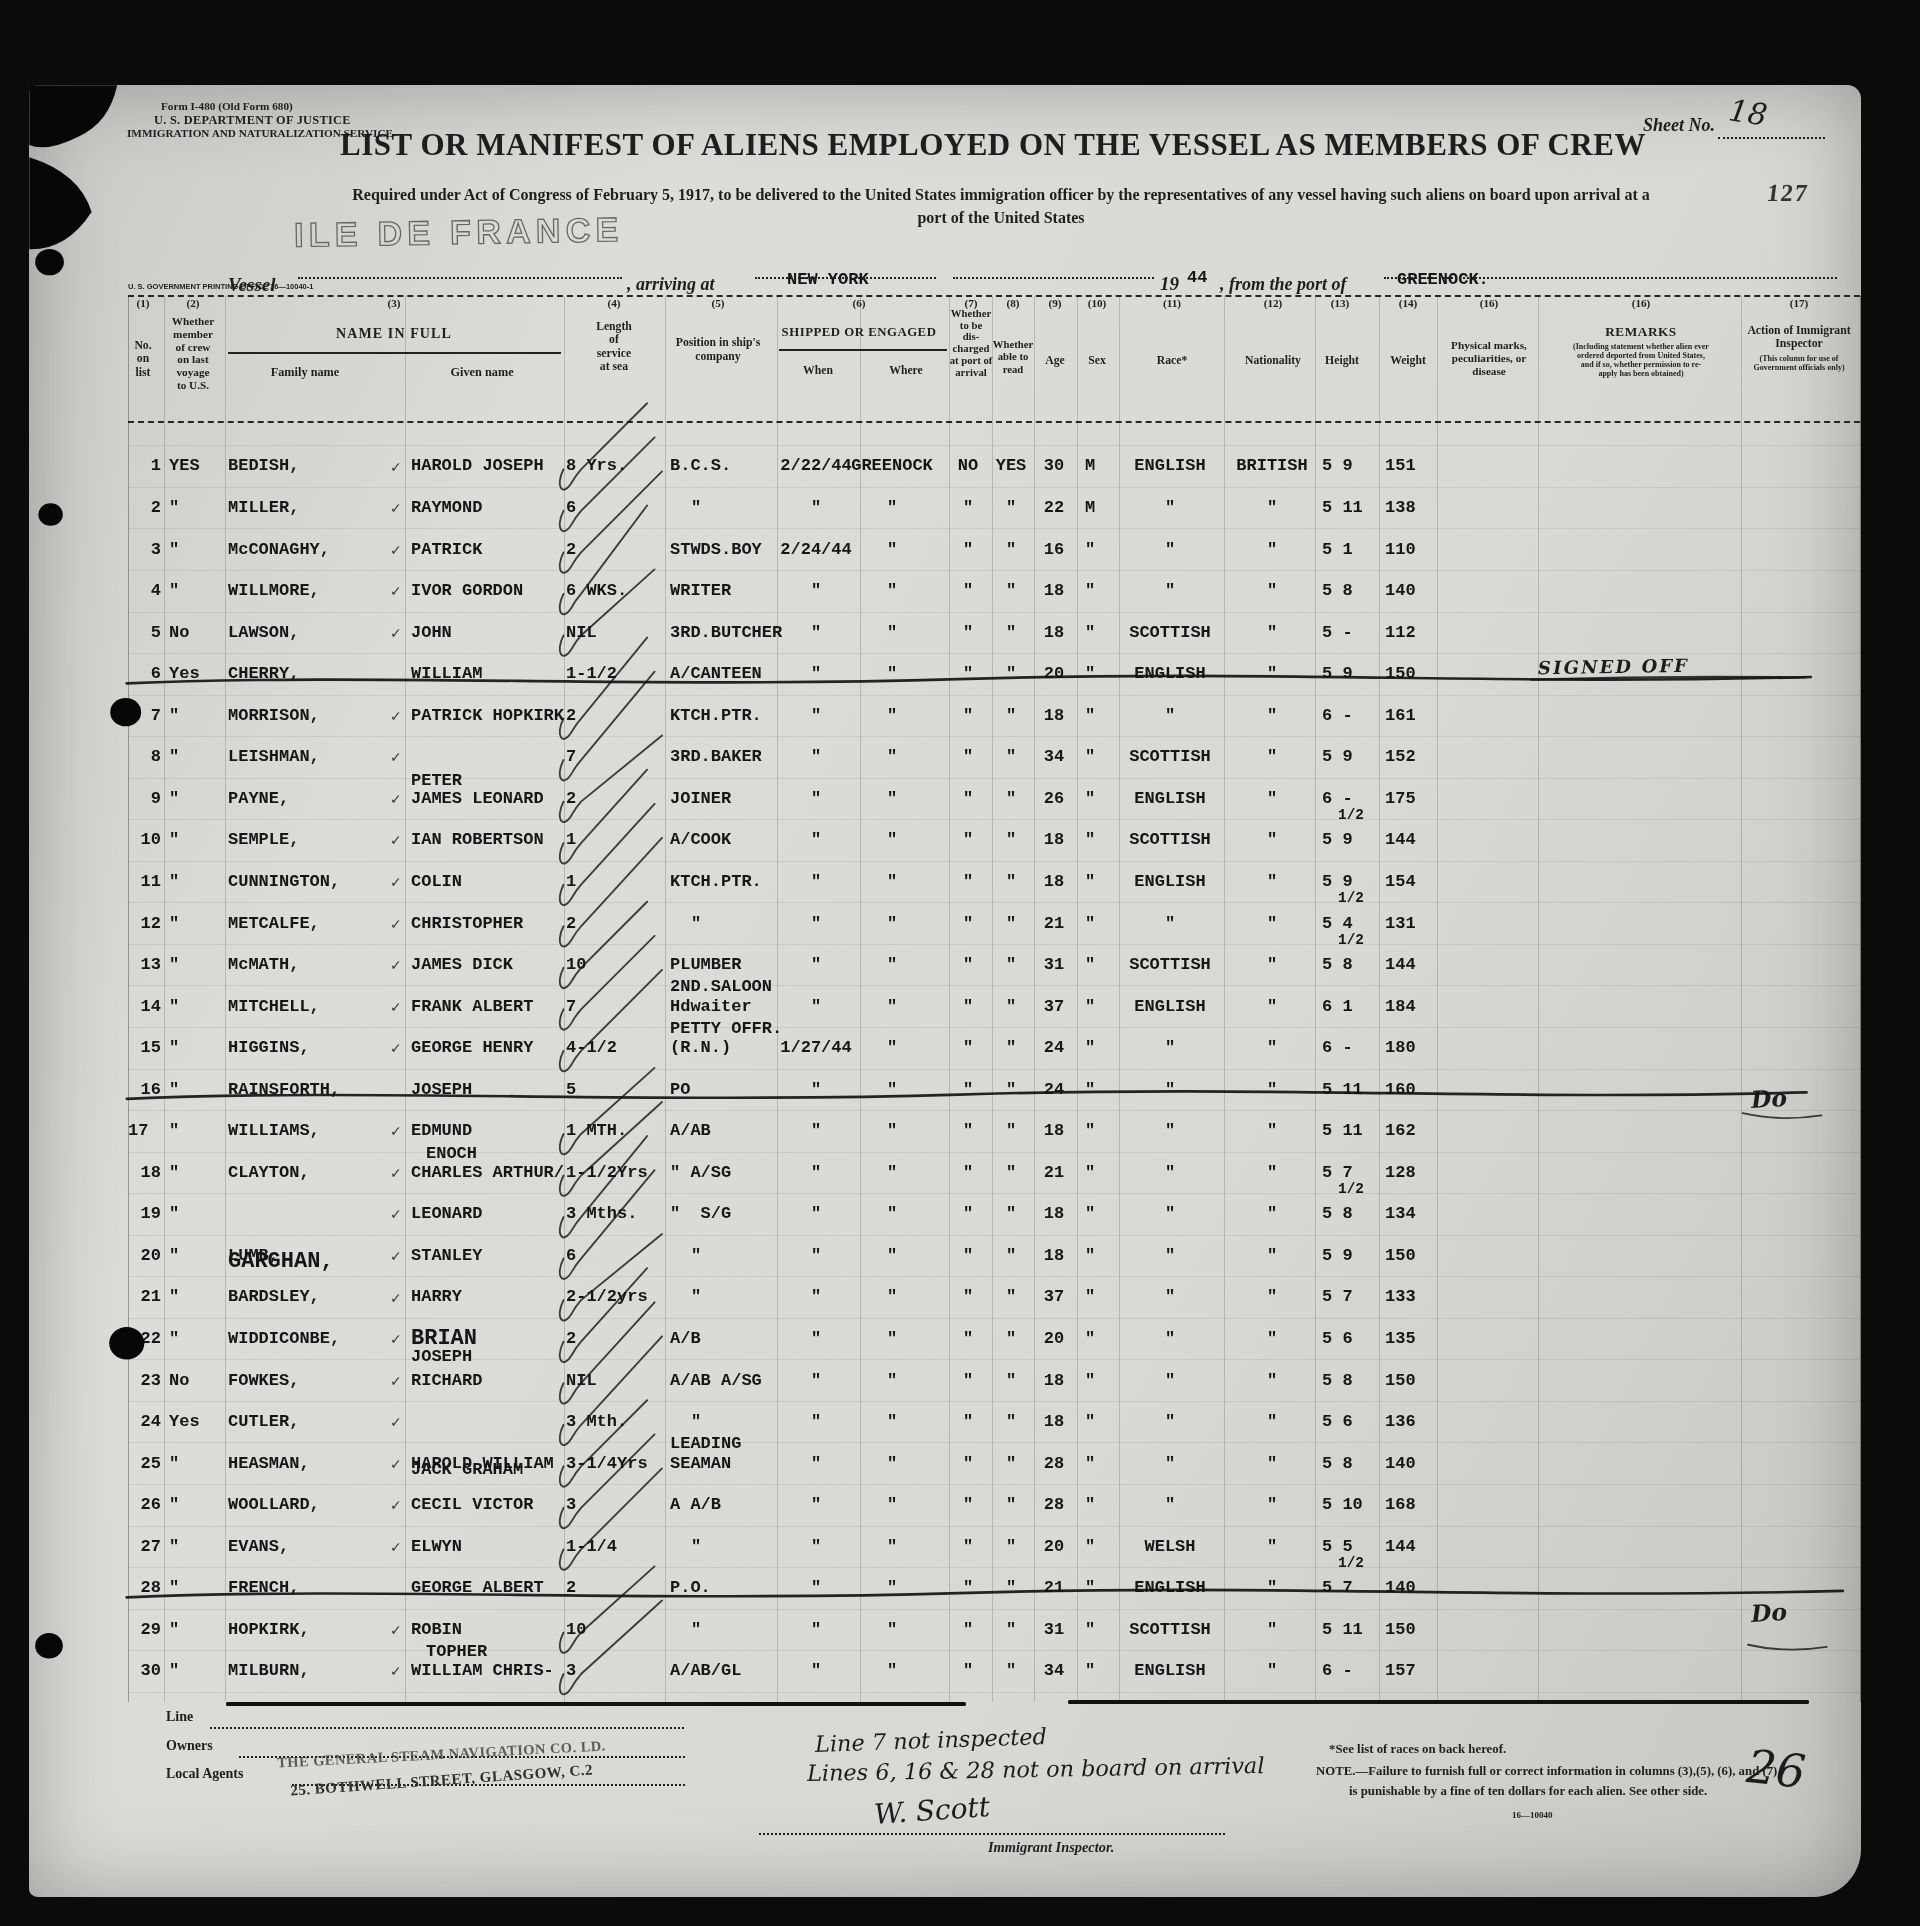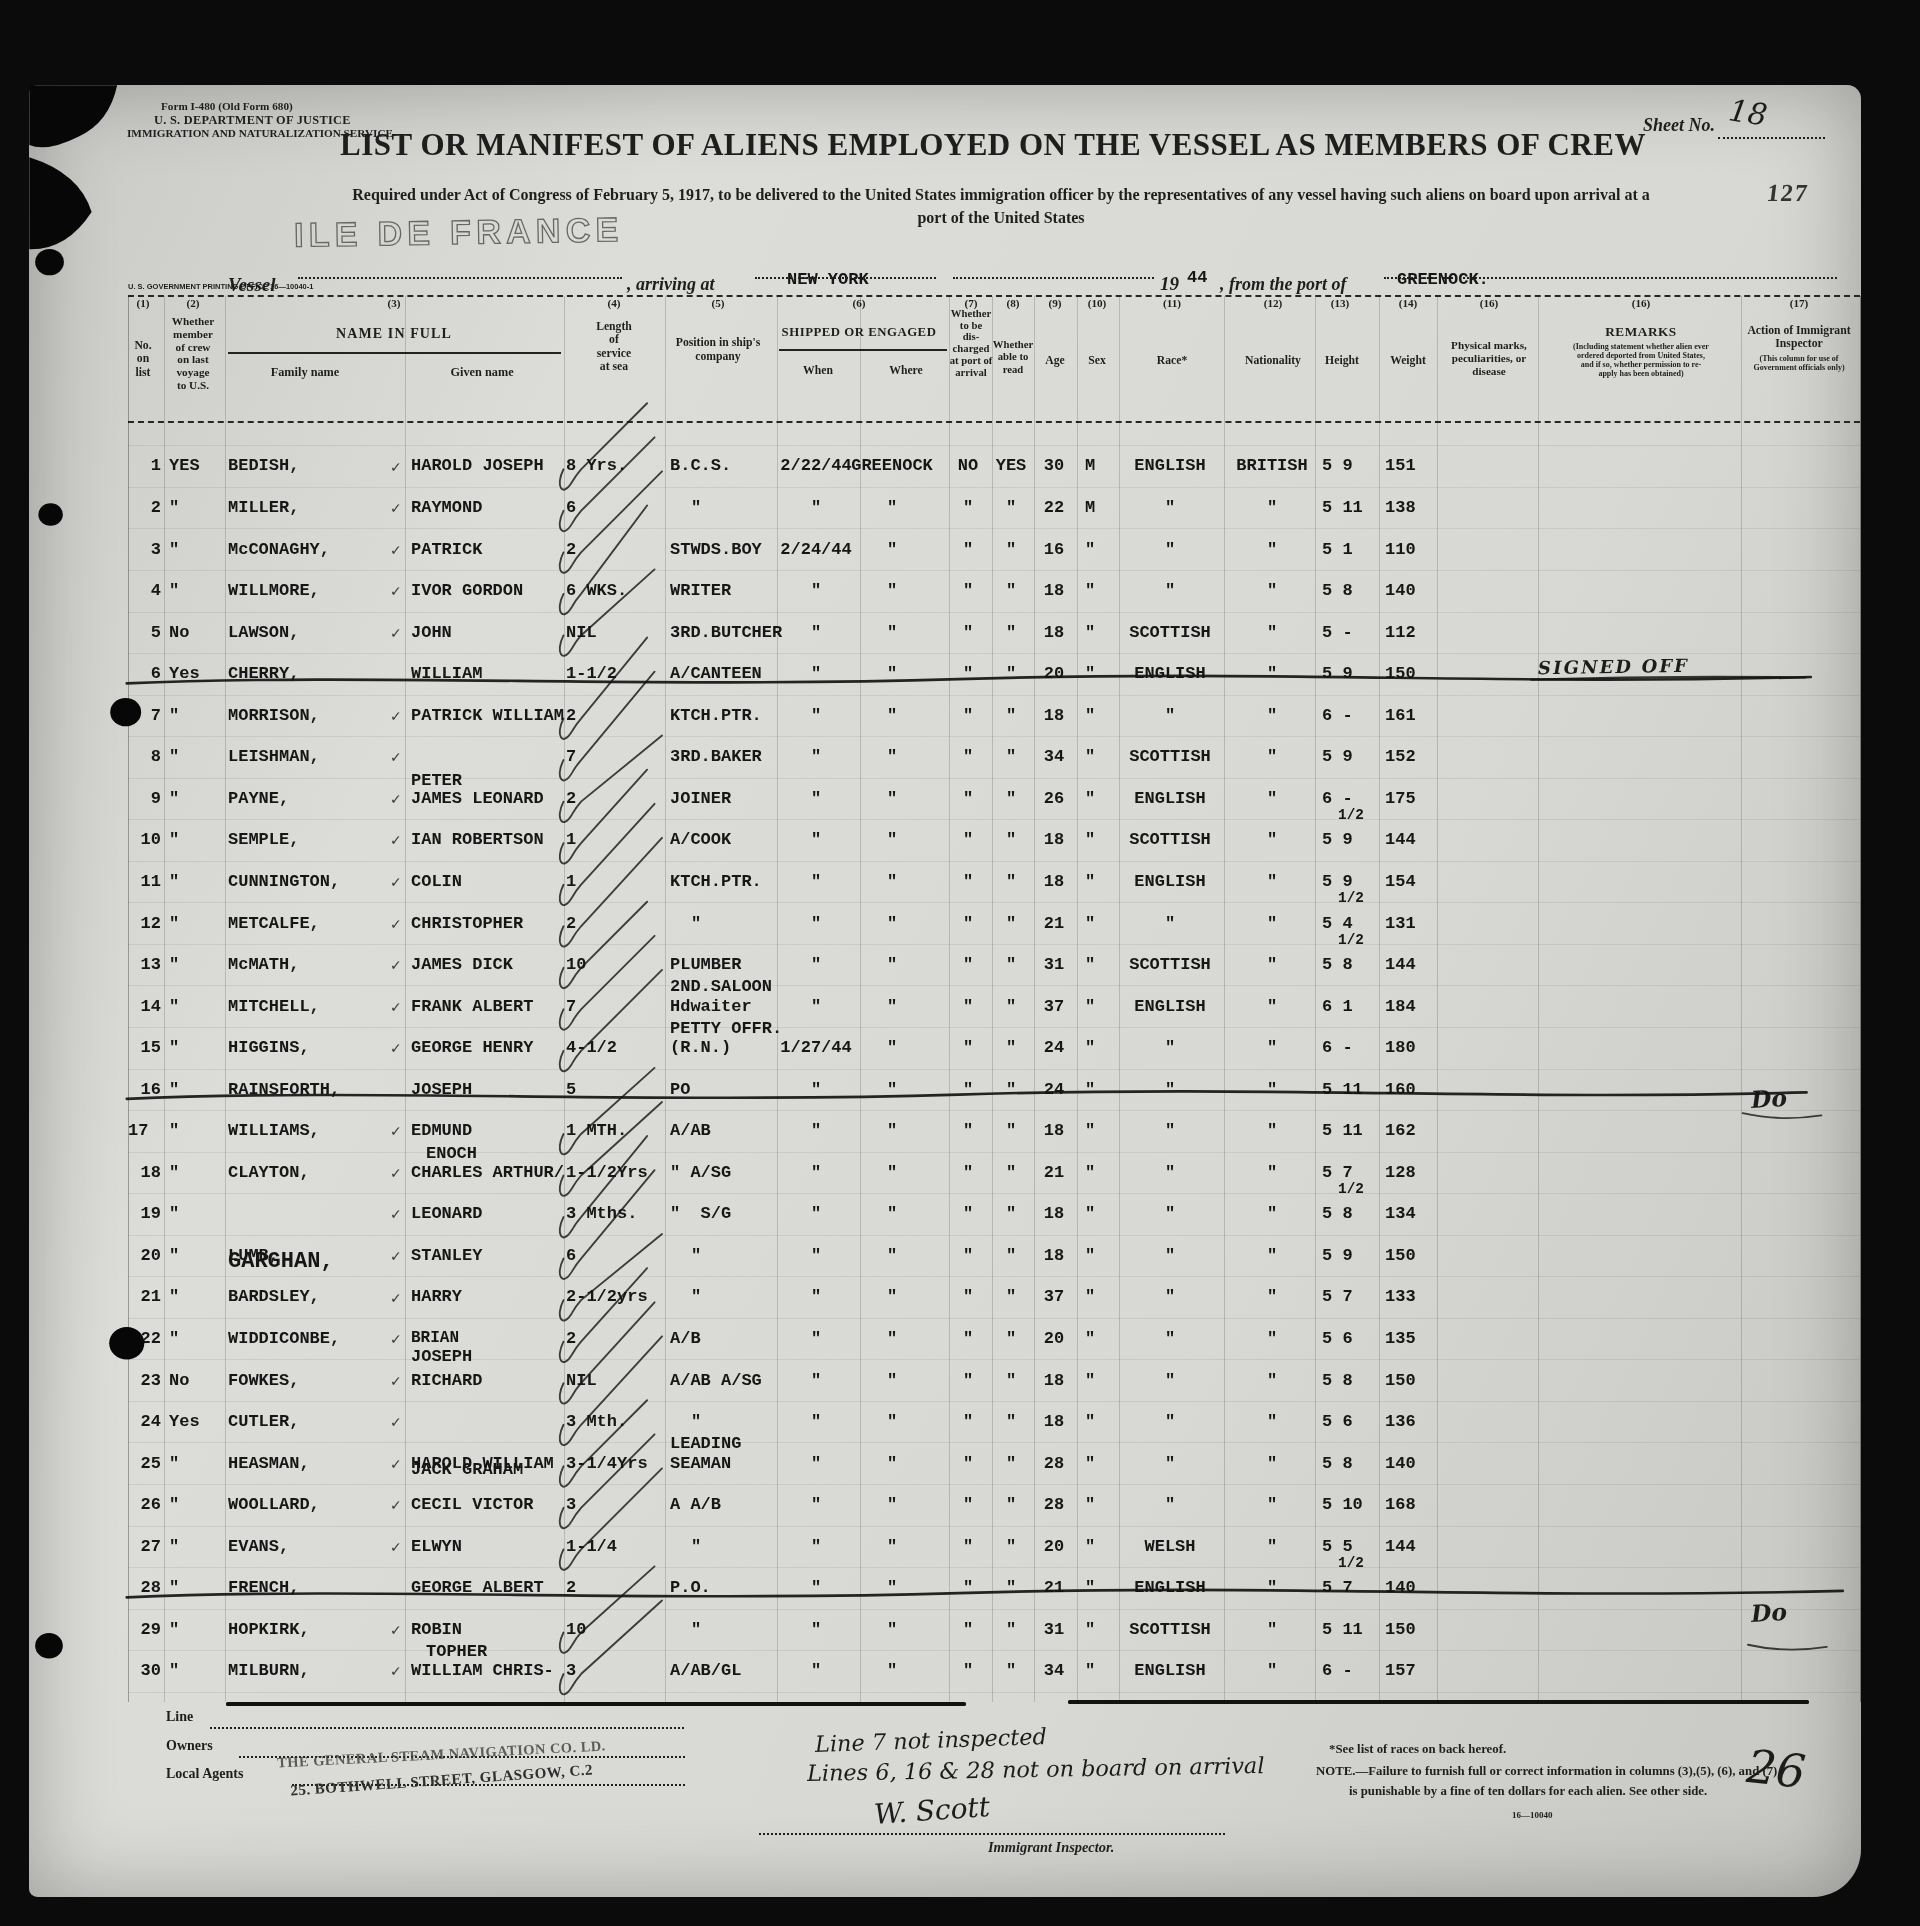--- a/index.html
+++ b/index.html
@@ -296,21 +296,21 @@
     <div class="abs tw" style="top: 664px; font-size: 17px; line-height: 19px; left: 1090px; transform: translateX(-50%); text-align: center;">"</div>
     <div class="abs tw" style="top: 664px; font-size: 17px; line-height: 19px; left: 1170px; transform: translateX(-50%); text-align: center;">ENGLISH</div>
     <div class="abs tw" style="top: 664px; font-size: 17px; line-height: 19px; left: 1272px; transform: translateX(-50%); text-align: center;">"</div>
     <div class="abs tw" style="top: 664px; font-size: 17px; line-height: 19px; left: 1322px;">5 9</div>
     <div class="abs tw" style="top: 664px; font-size: 17px; line-height: 19px; left: 1385px;">150</div>
     <div class="abs tw hand" style="top: 657px; font-size: 18px; line-height: 19px; left: 1538px; letter-spacing: 2.1px; transform: rotate(-1deg); font-family: &quot;DejaVu Serif&quot;, serif;">SIGNED OFF</div>
     <div class="abs tw" style="top: 706px; font-size: 17px; line-height: 19px; left: 128px; width: 33px; text-align: right;">7</div>
     <div class="abs tw" style="top: 706px; font-size: 17px; line-height: 19px; left: 169px;">"</div>
     <div class="abs tw" style="top: 706px; font-size: 17px; line-height: 19px; left: 228px;">MORRISON,</div>
     <div class="abs tw" style="top: 707px; font-size: 14px; line-height: 19px; left: 390px; font-family: &quot;DejaVu Sans&quot;, sans-serif; color: rgb(58, 58, 58); font-weight: 400;">✓</div>
-    <div class="abs tw" style="top: 706px; font-size: 17px; line-height: 19px; left: 411px;">PATRICK WILLIAM</div>
+    <div class="abs tw" style="top: 706px; font-size: 17px; line-height: 19px; left: 411px;">PATRICK HOPKIRK</div>
     <div class="abs tw" style="top: 706px; font-size: 17px; line-height: 19px; left: 566px;">2</div>
     <div class="abs tw" style="top: 706px; font-size: 17px; line-height: 19px; left: 670px;">KTCH.PTR.</div>
     <div class="abs tw" style="top: 706px; font-size: 17px; line-height: 19px; left: 816px; transform: translateX(-50%); text-align: center;">"</div>
     <div class="abs tw" style="top: 706px; font-size: 17px; line-height: 19px; left: 892px; transform: translateX(-50%); text-align: center;">"</div>
     <div class="abs tw" style="top: 706px; font-size: 17px; line-height: 19px; left: 968px; transform: translateX(-50%); text-align: center;">"</div>
     <div class="abs tw" style="top: 706px; font-size: 17px; line-height: 19px; left: 1011px; transform: translateX(-50%); text-align: center;">"</div>
     <div class="abs tw" style="top: 706px; font-size: 17px; line-height: 19px; left: 1054px; transform: translateX(-50%); text-align: center;">18</div>
     <div class="abs tw" style="top: 706px; font-size: 17px; line-height: 19px; left: 1090px; transform: translateX(-50%); text-align: center;">"</div>
     <div class="abs tw" style="top: 706px; font-size: 17px; line-height: 19px; left: 1170px; transform: translateX(-50%); text-align: center;">"</div>
     <div class="abs tw" style="top: 706px; font-size: 17px; line-height: 19px; left: 1272px; transform: translateX(-50%); text-align: center;">"</div>
@@ -558,21 +558,21 @@
     <div class="abs tw" style="top: 1287px; font-size: 17px; line-height: 19px; left: 1054px; transform: translateX(-50%); text-align: center;">37</div>
     <div class="abs tw" style="top: 1287px; font-size: 17px; line-height: 19px; left: 1090px; transform: translateX(-50%); text-align: center;">"</div>
     <div class="abs tw" style="top: 1287px; font-size: 17px; line-height: 19px; left: 1170px; transform: translateX(-50%); text-align: center;">"</div>
     <div class="abs tw" style="top: 1287px; font-size: 17px; line-height: 19px; left: 1272px; transform: translateX(-50%); text-align: center;">"</div>
     <div class="abs tw" style="top: 1287px; font-size: 17px; line-height: 19px; left: 1322px;">5 7</div>
     <div class="abs tw" style="top: 1287px; font-size: 17px; line-height: 19px; left: 1385px;">133</div>
     <div class="abs tw" style="top: 1329px; font-size: 17px; line-height: 19px; left: 128px; width: 33px; text-align: right;">22</div>
     <div class="abs tw" style="top: 1329px; font-size: 17px; line-height: 19px; left: 169px;">"</div>
     <div class="abs tw" style="top: 1329px; font-size: 17px; line-height: 19px; left: 228px;">WIDDICONBE,</div>
     <div class="abs tw" style="top: 1330px; font-size: 14px; line-height: 19px; left: 390px; font-family: &quot;DejaVu Sans&quot;, sans-serif; color: rgb(58, 58, 58); font-weight: 400;">✓</div>
-    <div class="abs tw" style="top: 1329px; font-size: 16px; line-height: 19px; left: 411px;">BRIAN</div>
+    <div class="abs tw" style="top: 1329px; font-size: 22px; line-height: 19px; left: 411px;">BRIAN</div>
     <div class="abs tw" style="top: 1347px; font-size: 17px; line-height: 19px; left: 411px;">JOSEPH</div>
     <div class="abs tw" style="top: 1329px; font-size: 17px; line-height: 19px; left: 566px;">2</div>
     <div class="abs tw" style="top: 1329px; font-size: 17px; line-height: 19px; left: 670px;">A/B</div>
     <div class="abs tw" style="top: 1329px; font-size: 17px; line-height: 19px; left: 816px; transform: translateX(-50%); text-align: center;">"</div>
     <div class="abs tw" style="top: 1329px; font-size: 17px; line-height: 19px; left: 892px; transform: translateX(-50%); text-align: center;">"</div>
     <div class="abs tw" style="top: 1329px; font-size: 17px; line-height: 19px; left: 968px; transform: translateX(-50%); text-align: center;">"</div>
     <div class="abs tw" style="top: 1329px; font-size: 17px; line-height: 19px; left: 1011px; transform: translateX(-50%); text-align: center;">"</div>
     <div class="abs tw" style="top: 1329px; font-size: 17px; line-height: 19px; left: 1054px; transform: translateX(-50%); text-align: center;">20</div>
     <div class="abs tw" style="top: 1329px; font-size: 17px; line-height: 19px; left: 1090px; transform: translateX(-50%); text-align: center;">"</div>
     <div class="abs tw" style="top: 1329px; font-size: 17px; line-height: 19px; left: 1170px; transform: translateX(-50%); text-align: center;">"</div>

